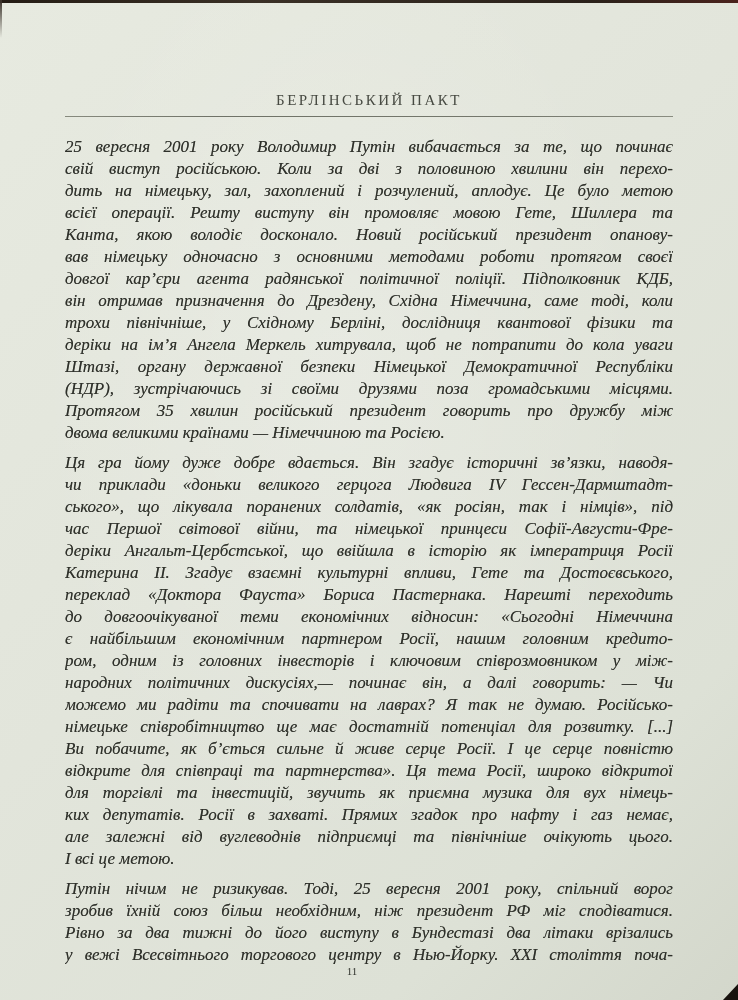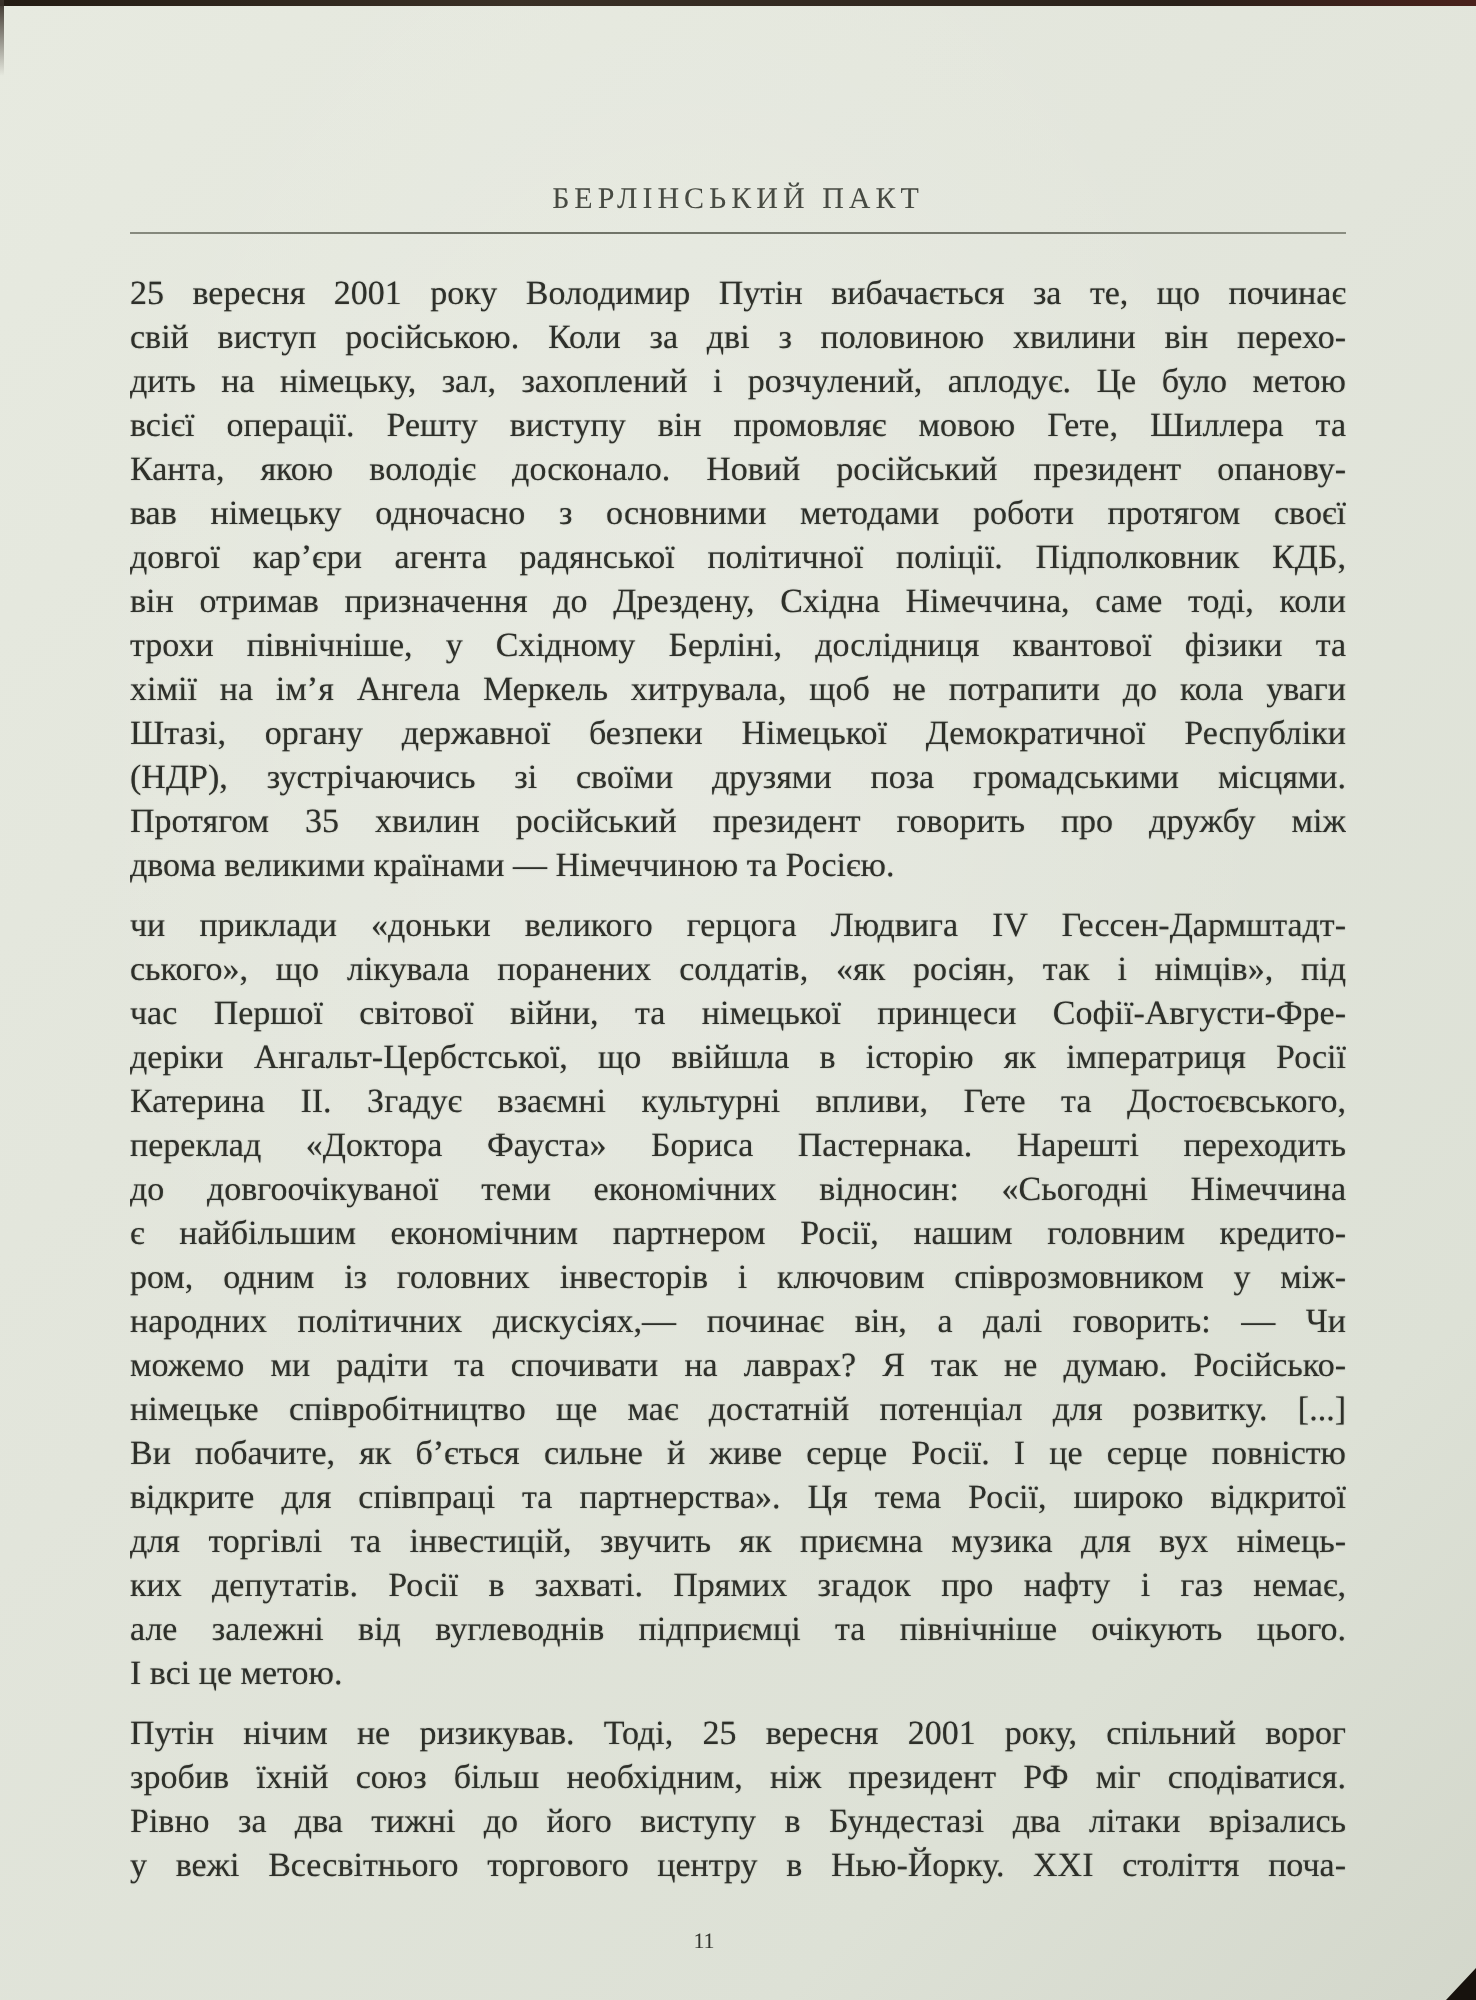--- a/index.html
+++ b/index.html
@@ -57,20 +57,21 @@
     height: 1px;
     background: linear-gradient(to right, #878a7e, #6f7267 25%, #75786d 75%, #8a8d81);
   }
   .body-text {
     position: absolute;
     left: 0; top: 96px;
     width: 100%;
     font-size: 17px;
     color: #2e302a;
     text-shadow: 0 0 0.6px rgba(46,48,42,0.55);
+    font-style: italic;
   }
   .paragraph { margin: 0 0 8px 0; }
   .line {
     height: 22px;
     line-height: 22px;
     overflow: hidden;
     text-align: justify;
   }
   .line.j::after {
     content: "";
@@ -104,27 +105,28 @@
       <div class="paragraph">
         <div class="line j">25 вересня 2001 року Володимир Путін вибачається за те, що починає</div>
         <div class="line j">свій виступ російською. Коли за дві з половиною хвилини він перехо-</div>
         <div class="line j">дить на німецьку, зал, захоплений і розчулений, аплодує. Це було метою</div>
         <div class="line j">всієї операції. Решту виступу він промовляє мовою Гете, Шиллера та</div>
         <div class="line j">Канта, якою володіє досконало. Новий російський президент опанову-</div>
         <div class="line j">вав німецьку одночасно з основними методами роботи протягом своєї</div>
         <div class="line j">довгої кар’єри агента радянської політичної поліції. Підполковник КДБ,</div>
         <div class="line j">він отримав призначення до Дрездену, Східна Німеччина, саме тоді, коли</div>
         <div class="line j">трохи північніше, у Східному Берліні, дослідниця квантової фізики та</div>
-        <div class="line j">хімії на ім’я Ангела Меркель хитрувала, щоб не потрапити до кола уваги</div>
+        <div class="line j">деріки на ім’я Ангела Меркель хитрувала, щоб не потрапити до кола уваги</div>
         <div class="line j">Штазі, органу державної безпеки Німецької Демократичної Республіки</div>
         <div class="line j">(НДР), зустрічаючись зі своїми друзями поза громадськими місцями.</div>
         <div class="line j">Протягом 35 хвилин російський президент говорить про дружбу між</div>
         <div class="line">двома великими країнами — Німеччиною та Росією.</div>
       </div>
       <div class="paragraph">
+        <div class="line j">Ця гра йому дуже добре вдається. Він згадує історичні зв’язки, наводя-</div>
         <div class="line j">чи приклади «доньки великого герцога Людвига IV Гессен-Дармштадт-</div>
         <div class="line j">ського», що лікувала поранених солдатів, «як росіян, так і німців», під</div>
         <div class="line j">час Першої світової війни, та німецької принцеси Софії-Августи-Фре-</div>
         <div class="line j">деріки Ангальт-Цербстської, що ввійшла в історію як імператриця Росії</div>
         <div class="line j">Катерина II. Згадує взаємні культурні впливи, Гете та Достоєвського,</div>
         <div class="line j">переклад «Доктора Фауста» Бориса Пастернака. Нарешті переходить</div>
         <div class="line j">до довгоочікуваної теми економічних відносин: «Сьогодні Німеччина</div>
         <div class="line j">є найбільшим економічним партнером Росії, нашим головним кредито-</div>
         <div class="line j">ром, одним із головних інвесторів і ключовим співрозмовником у між-</div>
         <div class="line j">народних політичних дискусіях,— починає він, а далі говорить: — Чи</div>

